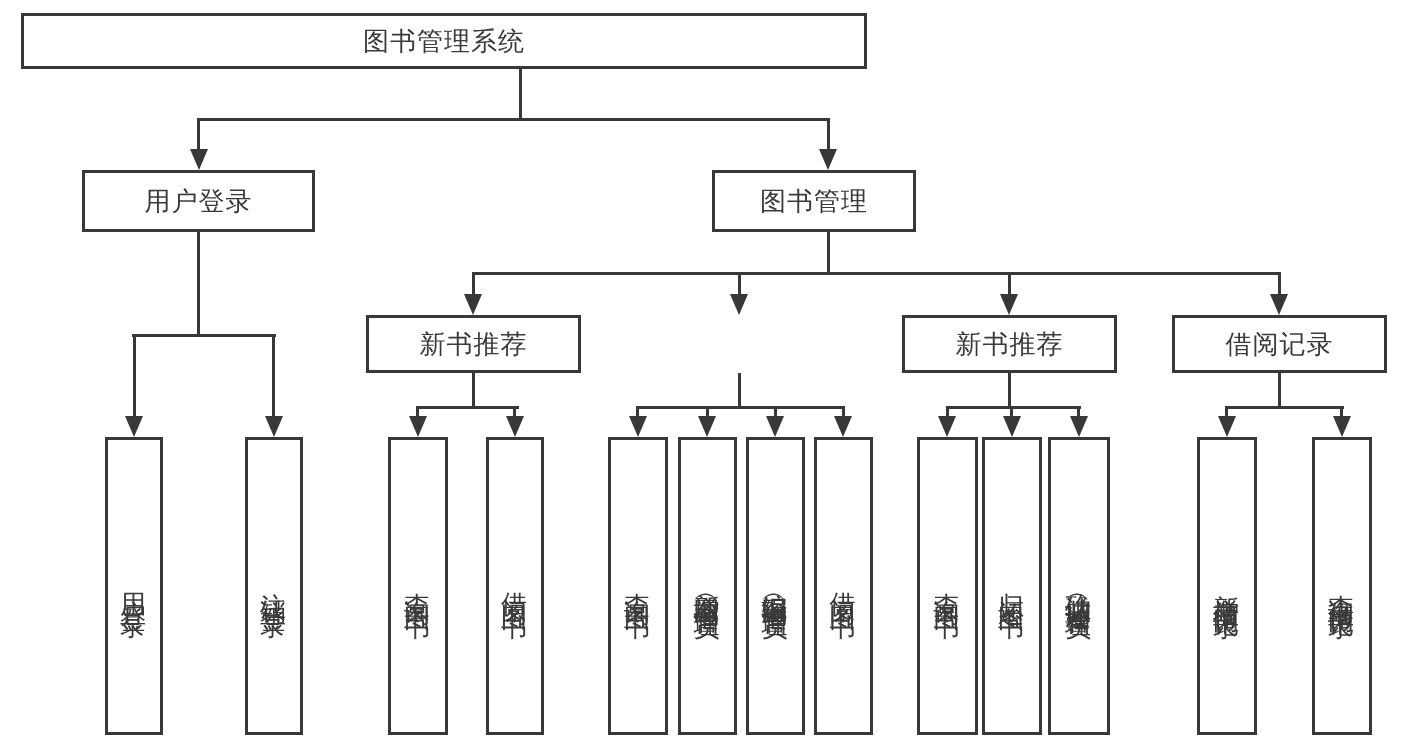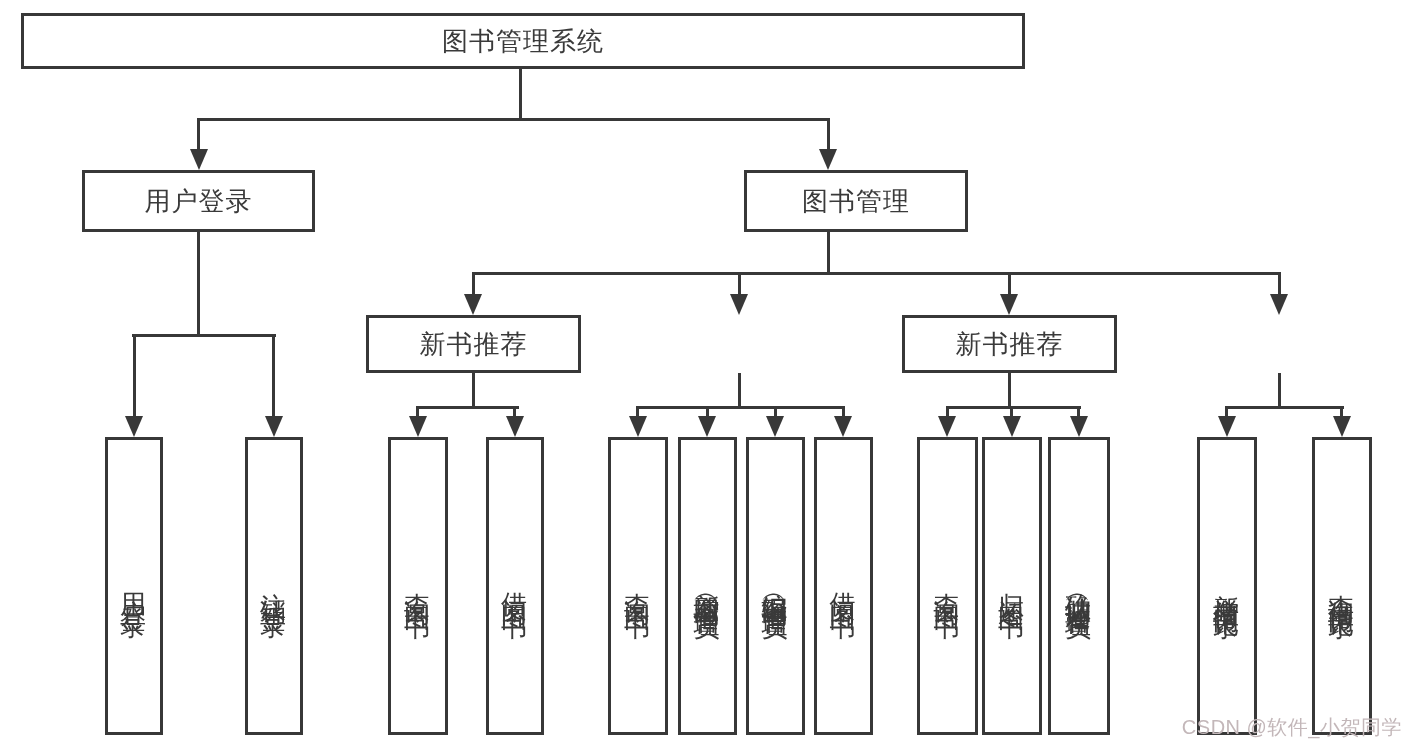--- a/index.html
+++ b/index.html
@@ -106,40 +106,40 @@
     <div class="ln" style="left:1010px;top:409px;width:3px;height:9px;"></div>
     <div class="ar" style="left:1003px;top:416px;"></div>
     <div class="ln" style="left:1077px;top:409px;width:3px;height:9px;"></div>
     <div class="ar" style="left:1070px;top:416px;"></div>
     <div class="ln" style="left:1225px;top:409px;width:3px;height:9px;"></div>
     <div class="ar" style="left:1218px;top:416px;"></div>
     <div class="ln" style="left:1340px;top:409px;width:3px;height:9px;"></div>
     <div class="ar" style="left:1333px;top:416px;"></div>
   </div>
 
-  <div class="node" style="left:21px;top:13px;width:1004px;height:56px;">图书管理系统</div>
+  <div class="node" style="left:21px;top:13px;width:846px;height:56px;">图书管理系统</div>
 
   <div class="node" style="left:82px;top:170px;width:233px;height:62px;">用户登录</div>
-  <div class="node" style="left:744px;top:170px;width:224px;height:62px;">图书管理</div>
+  <div class="node" style="left:712px;top:170px;width:204px;height:62px;">图书管理</div>
 
   <div class="node" style="left:366px;top:315px;width:215px;height:58px;">新书推荐</div>
   <div class="node" style="left:902px;top:315px;width:215px;height:58px;">新书推荐</div>
+  <div class="node" style="left:1172px;top:315px;width:215px;height:58px;">借阅记录</div>
 
   <div class="leaf ls-a" style="left:105px;width:58px;">用户登录</div>
   <div class="leaf ls-a" style="left:245px;width:58px;">注销登录</div>
 
   <div class="leaf ls-a" style="left:388px;width:60px;">查询图书</div>
   <div class="leaf ls-a" style="left:486px;width:58px;">借阅图书</div>
 
   <div class="leaf ls-a" style="left:608px;width:60px;">查询图书</div>
   <div class="leaf ls-c" style="left:678px;width:59px;">新增图书（管理员）</div>
   <div class="leaf ls-c" style="left:746px;width:59px;">编辑图书（管理员）</div>
   <div class="leaf ls-a" style="left:814px;width:59px;">借阅图书</div>
 
   <div class="leaf ls-a" style="left:917px;width:61px;">查询图书</div>
   <div class="leaf ls-a" style="left:982px;width:60px;">归还图书</div>
   <div class="leaf ls-c" style="left:1048px;width:62px;">确认归还（管理员）</div>
 
   <div class="leaf ls-b" style="left:1197px;width:60px;">新增借阅记录</div>
   <div class="leaf ls-b" style="left:1312px;width:60px;">查询借阅记录</div>
 
-  <div id="watermark">CSDN @软件_小贺同学</div>
 </div>
 
 </body></html>

